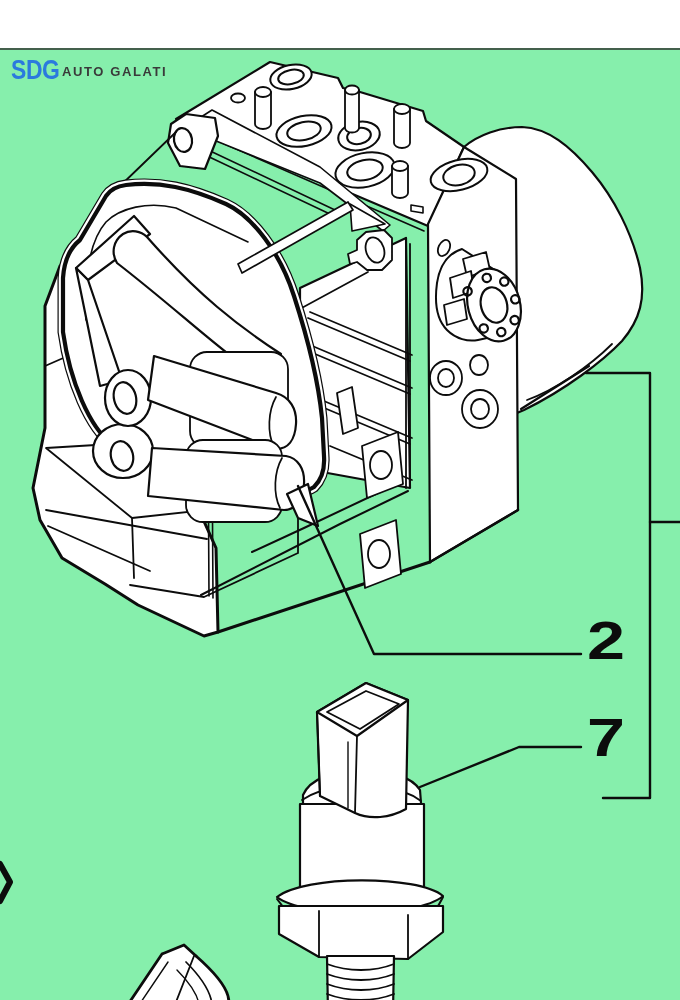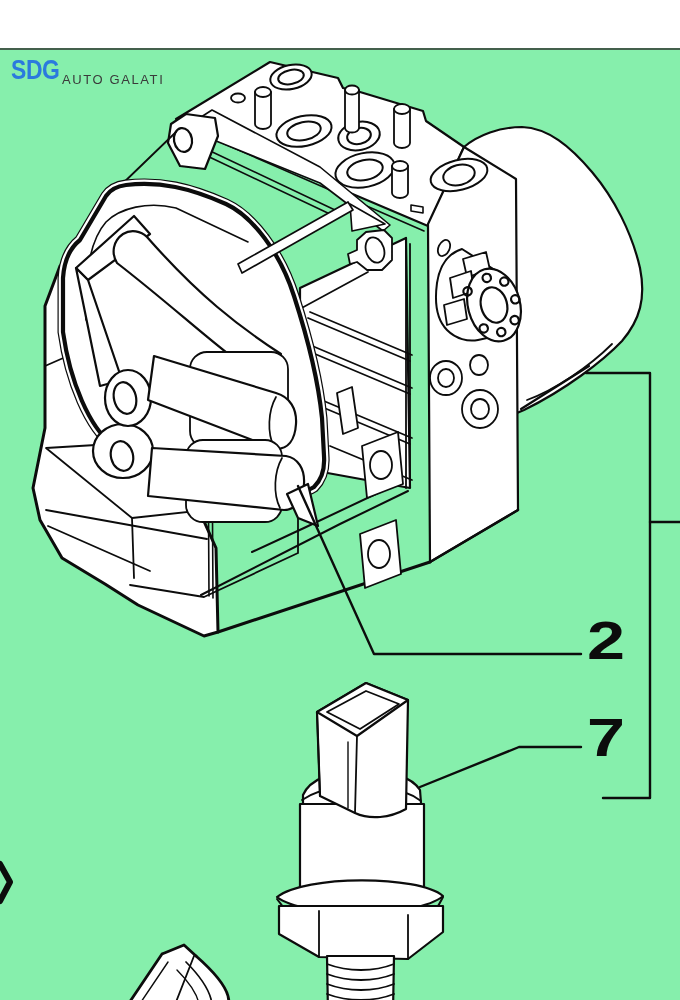--- a/index.html
+++ b/index.html
@@ -3,22 +3,22 @@
 <meta charset="utf-8">
 <style>
   html,body{margin:0;padding:0;background:#fff;}
   #page{position:relative;width:680px;height:1000px;background:#86efac;overflow:hidden;
         font-family:"Liberation Sans",sans-serif;margin-top:48px;}
   #topline{position:absolute;left:0;top:0;width:680px;height:2px;background:#44604c;}
   #logo{position:absolute;left:11px;top:0;white-space:nowrap;}
   #logo .sdg{display:inline-block;font-weight:bold;font-size:27px;color:#2b7ade;
              letter-spacing:-0.5px;transform:scaleX(0.85);transform-origin:0 100%;
              position:absolute;left:0;top:7px;}
-  #logo .rest{display:inline-block;font-weight:normal;font-size:13px;color:#3a3a3a;
-              letter-spacing:1.6px;position:absolute;left:51px;top:24px;}
+  #logo .rest{display:inline-block;font-weight:bold;font-size:13px;color:#3a3a3a;
+              letter-spacing:1.6px;position:absolute;left:51px;top:16px;}
 </style>
 </head>
 <body>
 <div id="page">
   <div id="topline"></div>
   <div id="logo">
       <span class="sdg">SDG</span>
       <span class="rest">AUTO GALATI</span>
     </div>
   <svg id="art" width="680" height="1000" viewBox="0 0 680 1000" style="position:absolute;left:0;top:0" fill="none" stroke="#0c0c0c" stroke-width="2.2" stroke-linejoin="round" stroke-linecap="round">

